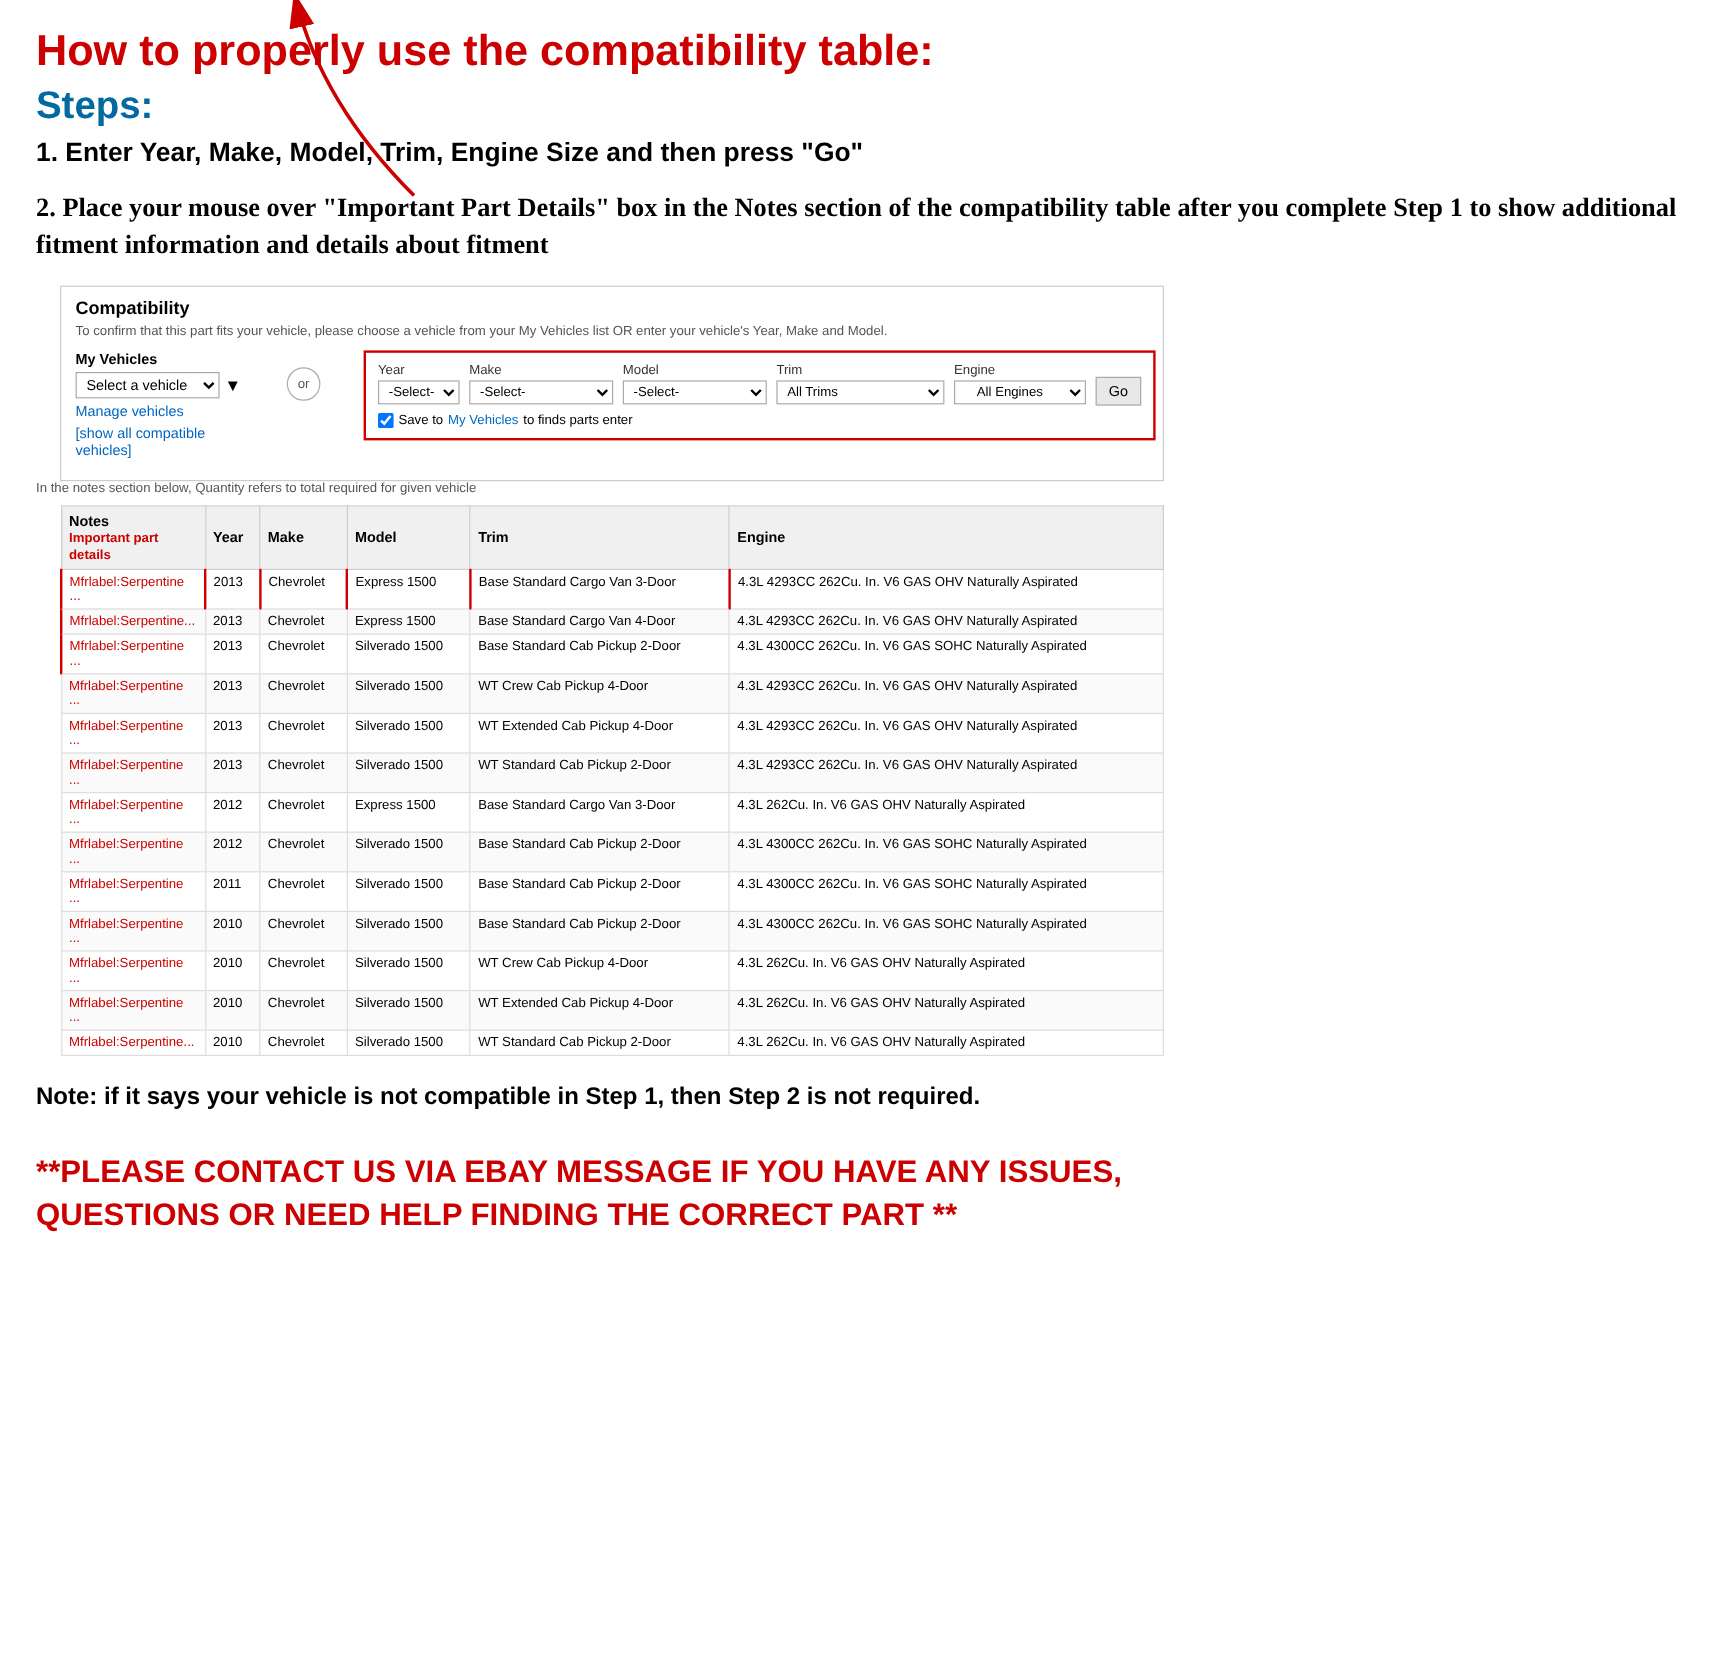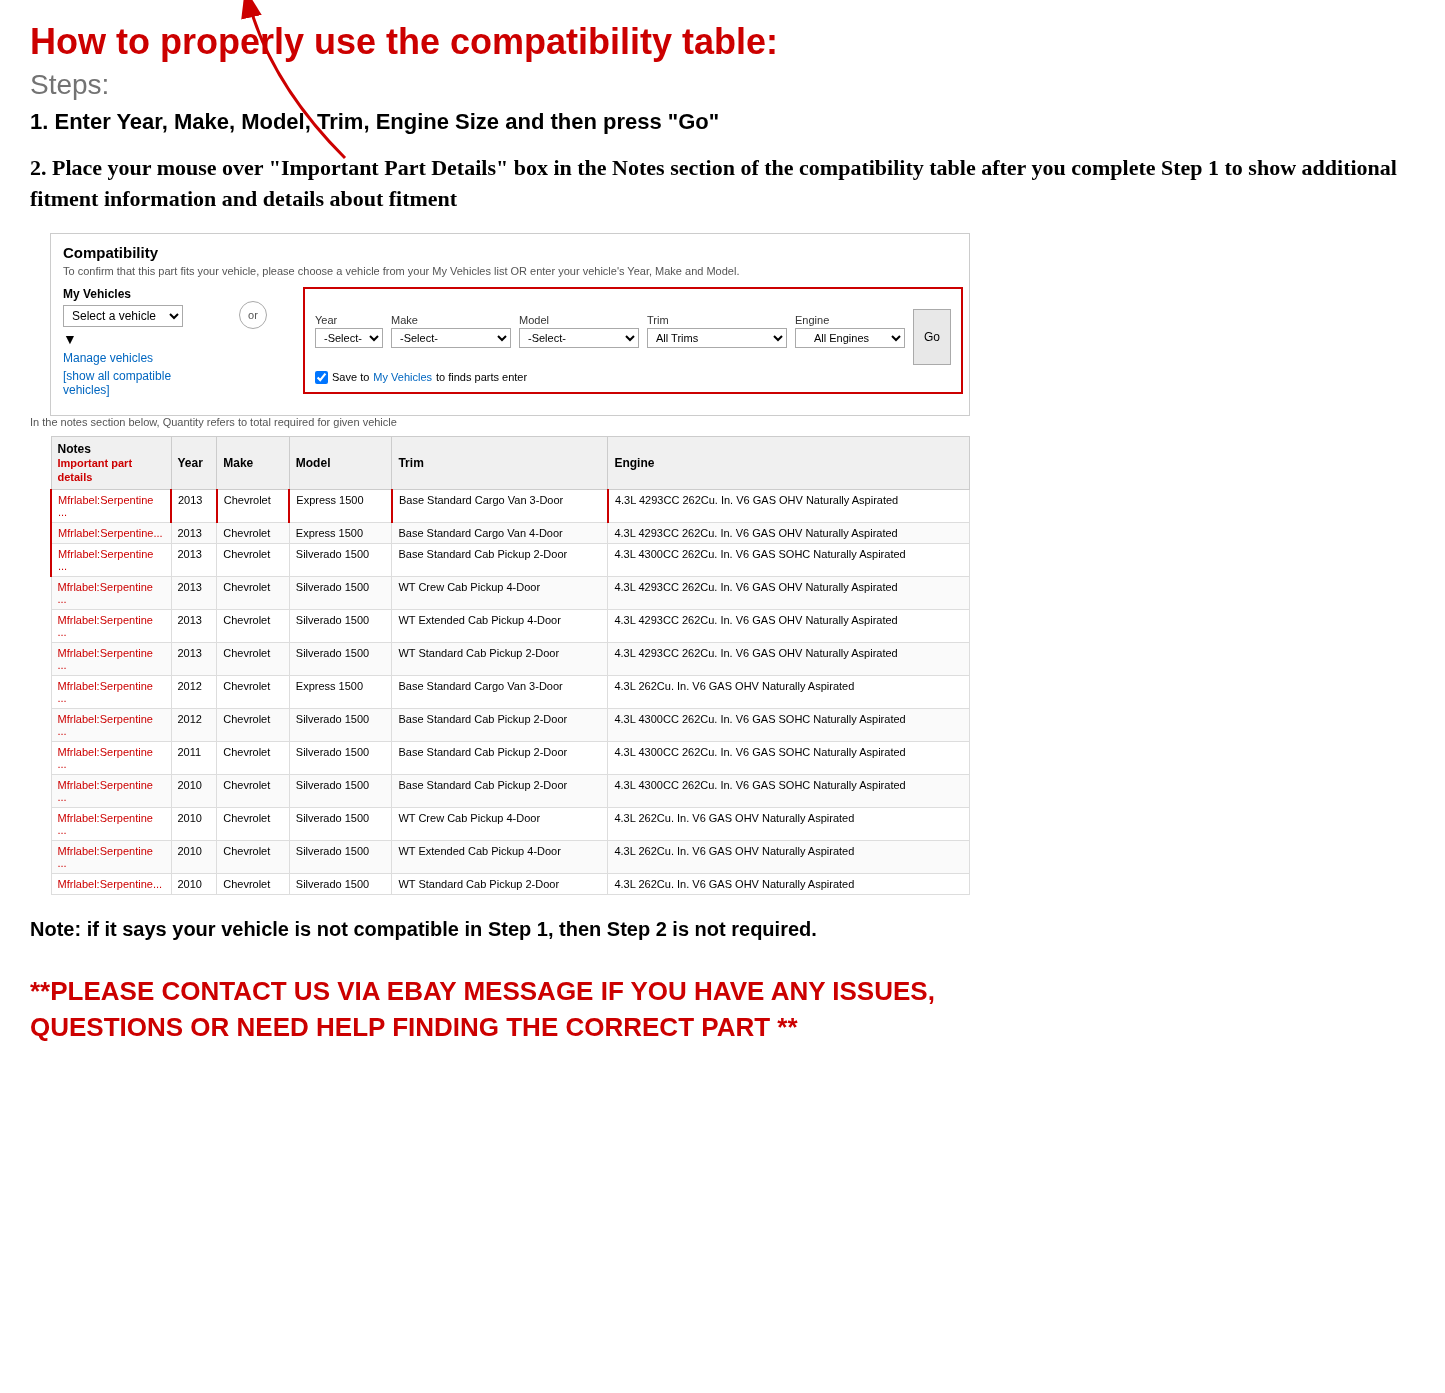--- a/index.html
+++ b/index.html
@@ -15,23 +15,23 @@
 
     .main-title {
       font-size: 36px;
       font-weight: bold;
       color: #cc0000;
       margin-bottom: 6px;
       line-height: 1.2;
     }
 
     .steps-heading {
-      font-size: 28px;
-      font-weight: normal;
-      color: #737373;
+      font-size: 32px;
+      font-weight: bold;
+      color: #0369a1;
       margin-bottom: 8px;
     }
 
     .step-1 {
       font-size: 22px;
       font-weight: bold;
       color: #000;
       margin-bottom: 18px;
     }
 
@@ -81,22 +81,22 @@
     }
 
     .my-vehicles-label {
       font-size: 12px;
       font-weight: bold;
       margin-bottom: 4px;
     }
 
     .select-vehicle-row {
       display: flex;
+      align-items: center;
       gap: 4px;
-      flex-direction: column;
     }
 
     .select-vehicle-dropdown {
       font-size: 12px;
       padding: 2px 4px;
       border: 1px solid #aaa;
       background: #fff;
       width: 120px;
     }
 
@@ -173,21 +173,21 @@
     }
 
     .ymm-select-engine {
       width: 110px;
       padding-left: 14px;
     }
 
     .go-button {
       background: #e8e8e8;
       border: 1px solid #aaa;
-      padding: 20px 10px;
+      padding: 4px 10px;
       font-size: 12px;
       cursor: pointer;
       margin-top: 12px;
     }
 
     .save-checkbox-row {
       display: flex;
       align-items: center;
       gap: 4px;
       font-size: 11px;

